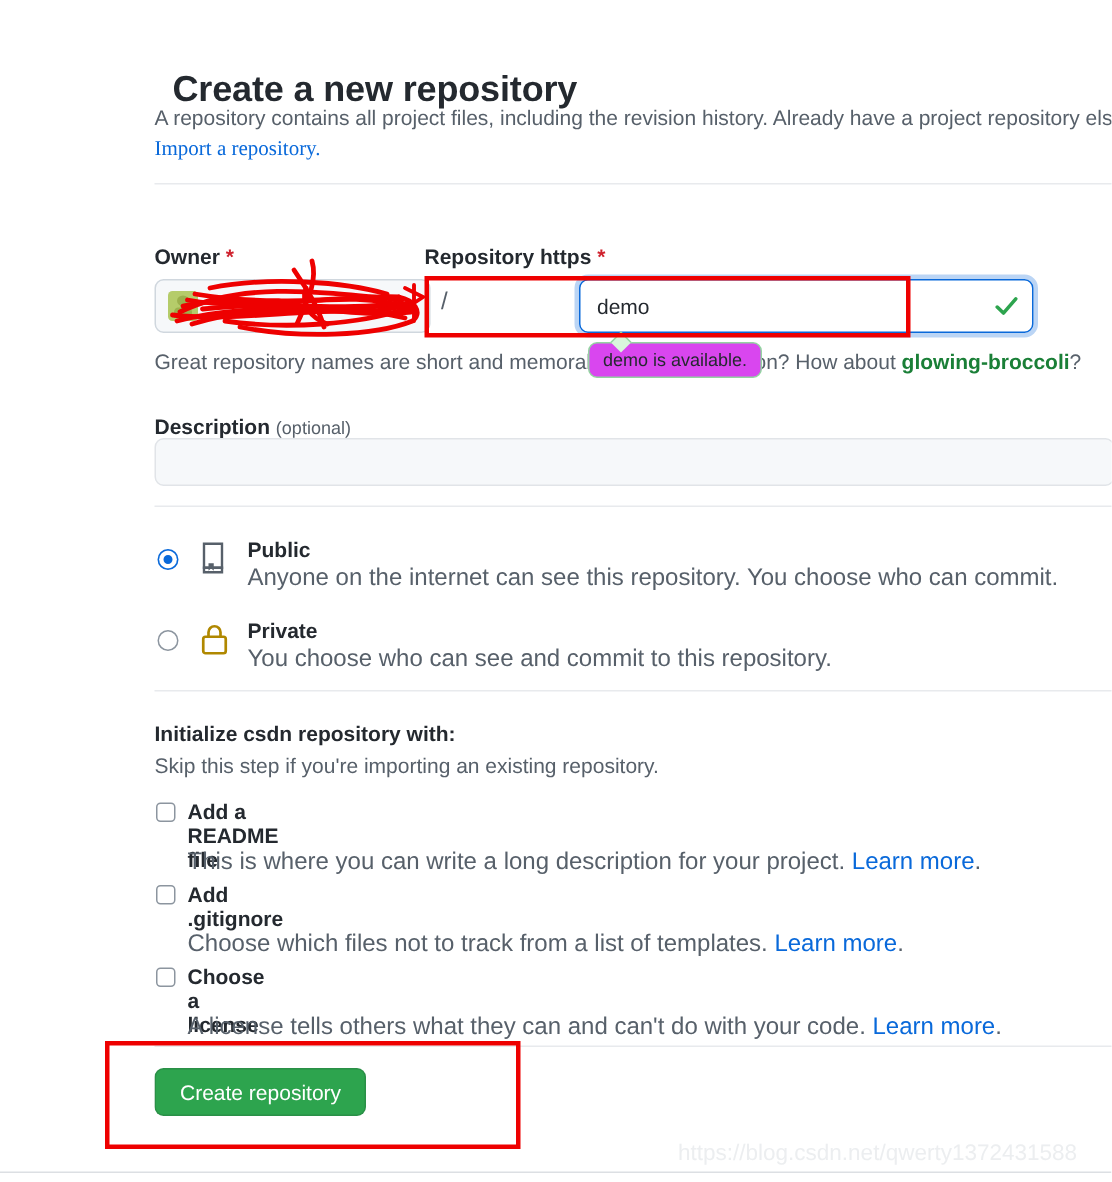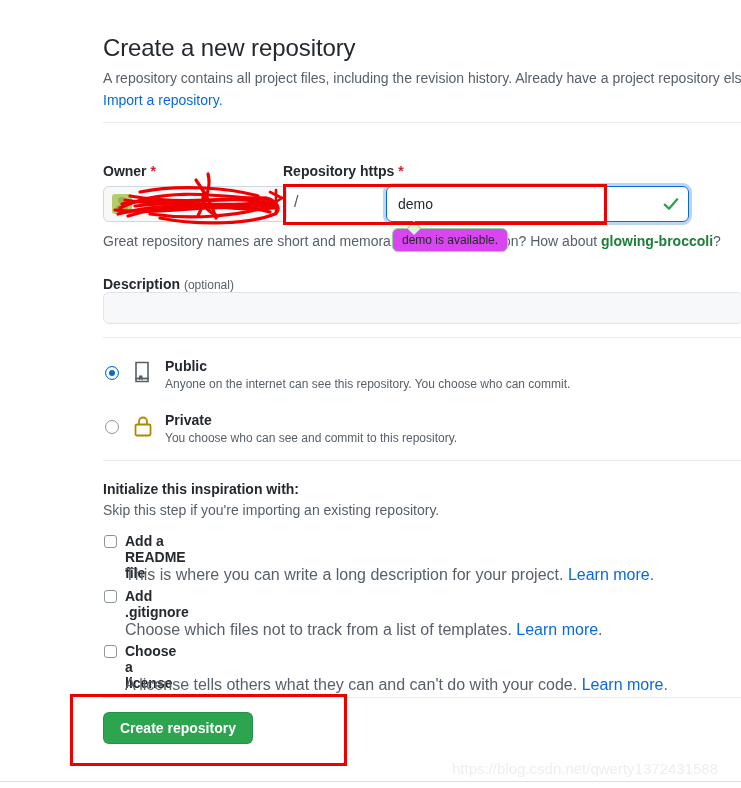--- a/index.html
+++ b/index.html
@@ -20,43 +20,44 @@
   .page {
     position: absolute;
     left: 103px;
     top: 0;
     width: 700px;
   }
 
   
   .title {
     font-size: 24px;
-    font-weight: normal;
-    color: #24292f;
-    margin: 0;
+    font-weight: bold;
+    color: #24292f;
+    margin: 12px;
     position: absolute;
     left: 0;
     top: 34px;
     letter-spacing: -0.1px;
   }
   .subtitle {
     position: absolute;
     left: 0;
     top: 68px;
     width: 700px;
     font-size: 14px;
     line-height: 20px;
     color: #57606a;
   }
   .import-line {
     position: absolute;
     left: 0;
     top: 90px;
     font-size: 14px;
     line-height: 20px;
+    font-family: Liberation Serif, serif;
   }
   .import-line a {
     color: #0969da;
     text-decoration: none;
   }
 
   .divider {
     position: absolute;
     left: 0;
     width: 640px;
@@ -271,21 +272,21 @@
     left: 62px;
     top: 0px;
     font-size: 14px;
     font-weight: bold;
     color: #24292f;
   }
   .vis-desc {
     position: absolute;
     left: 62px;
     top: 19px;
-    font-size: 12px;
+    font-size: 16px;
     color: #57606a;
     white-space: nowrap;
   }
 
   
   .init-title {
     position: absolute;
     left: 0;
     top: 481px;
     font-size: 14px;
@@ -346,21 +347,21 @@
     position: absolute;
     left: 0;
     top: 712px;
     padding: 0 16px;
     height: 32px;
     border: 1px solid rgba(27,31,36,0.15);
     border-radius: 6px;
     background: #2da44e;
     color: #ffffff;
     font-size: 14px;
-    font-weight: bold;
+    font-weight: normal;
     font-family: "Liberation Sans", sans-serif;
     cursor: pointer;
   }
 
   
   .anno-box {
     position: absolute;
     border: 3px solid #ee0000;
     box-sizing: border-box;
     pointer-events: none;
@@ -470,21 +471,21 @@
     <svg class="vis-icon" viewBox="0 0 24 24">
       <rect x="4.5" y="10.5" width="15" height="11" rx="1.5" fill="none" stroke="#b08800" stroke-width="1.8"></rect>
       <path d="M8 10.5 V7.5 a4 4 0 0 1 8 0 V10.5" fill="none" stroke="#b08800" stroke-width="1.8"></path>
     </svg>
     <div class="vis-title">Private</div>
     <div class="vis-desc">You choose who can see and commit to this repository.</div>
   </div>
 
   <div class="divider d3"></div>
 
-  <div class="init-title">Initialize this inspiration with:</div>
+  <div class="init-title">Initialize csdn repository with:</div>
   <div class="init-sub">Skip this step if you're importing an existing repository.</div>
 
   <div class="chk-row r1">
     <input class="chk" type="checkbox" style="">
     <div class="chk-title">Add a README file</div>
     <div class="chk-desc"><span>This is where you can write a long description for your project. </span><a href="#">Learn more</a><span>.</span></div>
   </div>
 
   <div class="chk-row r2">
     <input class="chk" type="checkbox" style="">

